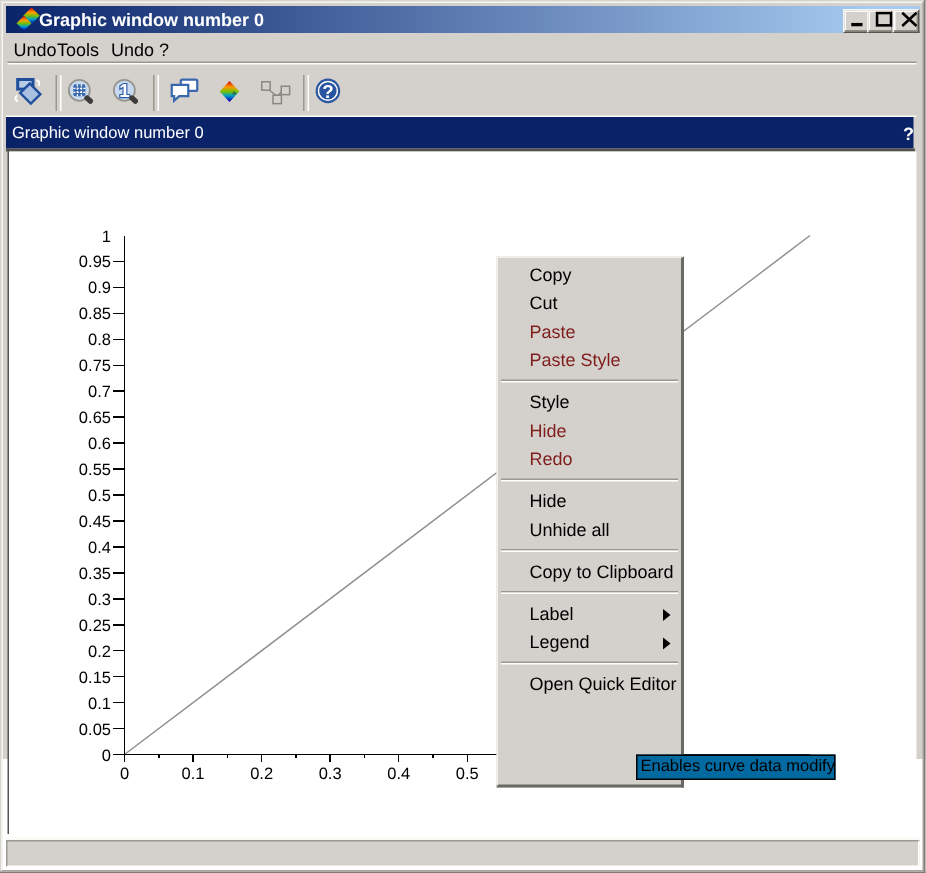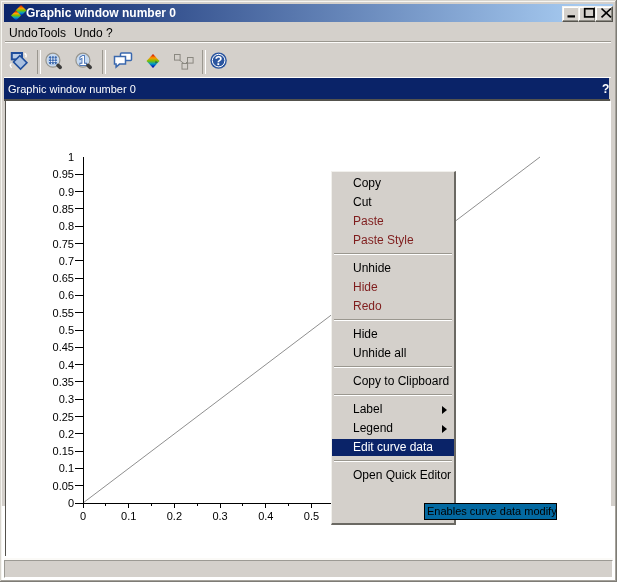--- a/index.html
+++ b/index.html
@@ -270,32 +270,31 @@
         </g>
     </svg>
   </div>
 
   <div class="abs" id="menu">
     <div class="mi">Copy</div>
     <div class="mi">Cut</div>
     <div class="mi dis">Paste</div>
     <div class="mi dis">Paste Style</div>
     <div class="msep"></div>
-    <div class="mi">Unhide</div>
+    <div class="mi">Style</div>
     <div class="mi dis">Hide</div>
     <div class="mi dis">Redo</div>
     <div class="msep"></div>
     <div class="mi">Hide</div>
     <div class="mi">Unhide all</div>
     <div class="msep"></div>
     <div class="mi">Copy to Clipboard</div>
     <div class="msep"></div>
     <div class="mi">Label<span class="arrow"></span></div>
     <div class="mi">Legend<span class="arrow"></span></div>
-    <div class="mi sel">Edit curve data</div>
     <div class="msep"></div>
     <div class="mi">Open Quick Editor</div>
   </div>
 
   <div class="abs" id="tooltip">Enables curve data modify</div>
 
   <div class="abs" id="statwhite"></div>
   <div class="abs" id="statusbar"></div>
 </div>
 

